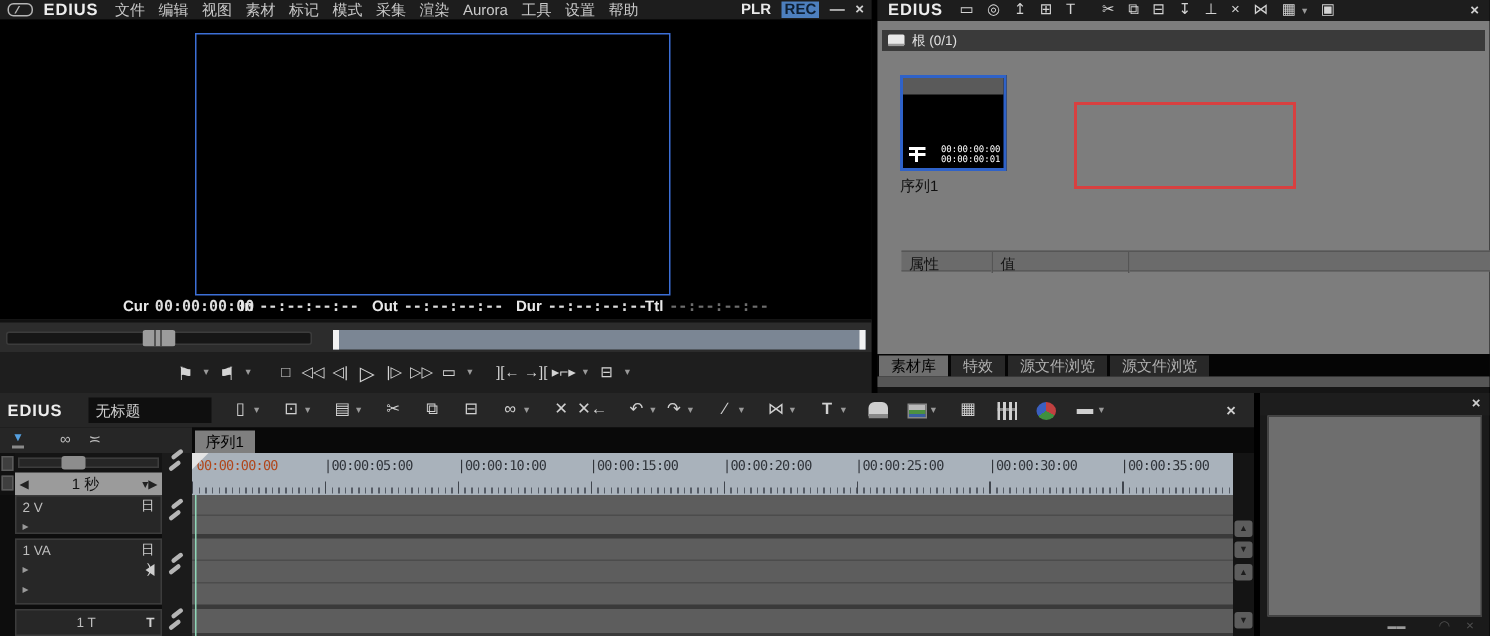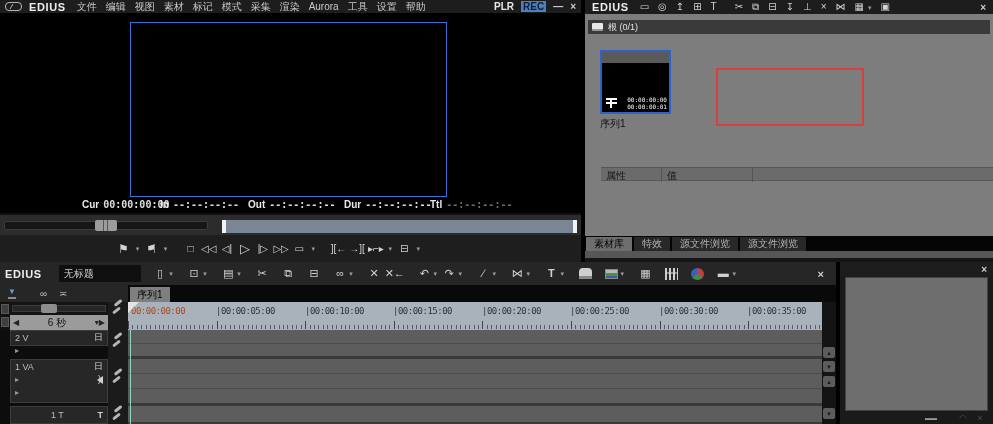--- a/index.html
+++ b/index.html
@@ -334,32 +334,32 @@
       <span class="mini-btn" style="top:2px;"></span>
       <span class="mini-btn" style="top:15px;"></span>
     </div>
     <div class="zoom-row">
       <div class="zoom-track">
         <div class="zoom-handle"></div>
       </div>
     </div>
     <div class="scale-row">
       <span class="scale-arrow">◀</span>
-      <span class="scale-label">6 秒</span>
+      <span class="scale-label">1 秒</span>
       <span class="scale-arrow">▾</span>
       <span class="scale-arrow">▶</span>
     </div>
     <div class="sync-col">
       <span class="chain" style="top:7px;"></span>
       <span class="chain" style="top:40px;"></span>
       <span class="chain" style="top:76px;"></span>
       <span class="chain" style="top:113px;"></span>
     </div>
     <div class="track-headers">
-      <div class="tcell" style="top:0;height:16px;">
+      <div class="tcell" style="top:0;height:26px;">
         <div class="trow">
             <span>2 V</span>
             <span class="spacer"></span>
           <span class="trk-icon">日</span>
           </div>
         <div class="trow">
             <span class="expand">▸</span>
           </div>
       </div>
       <div class="tcell" style="top:29px;height:44px;">

